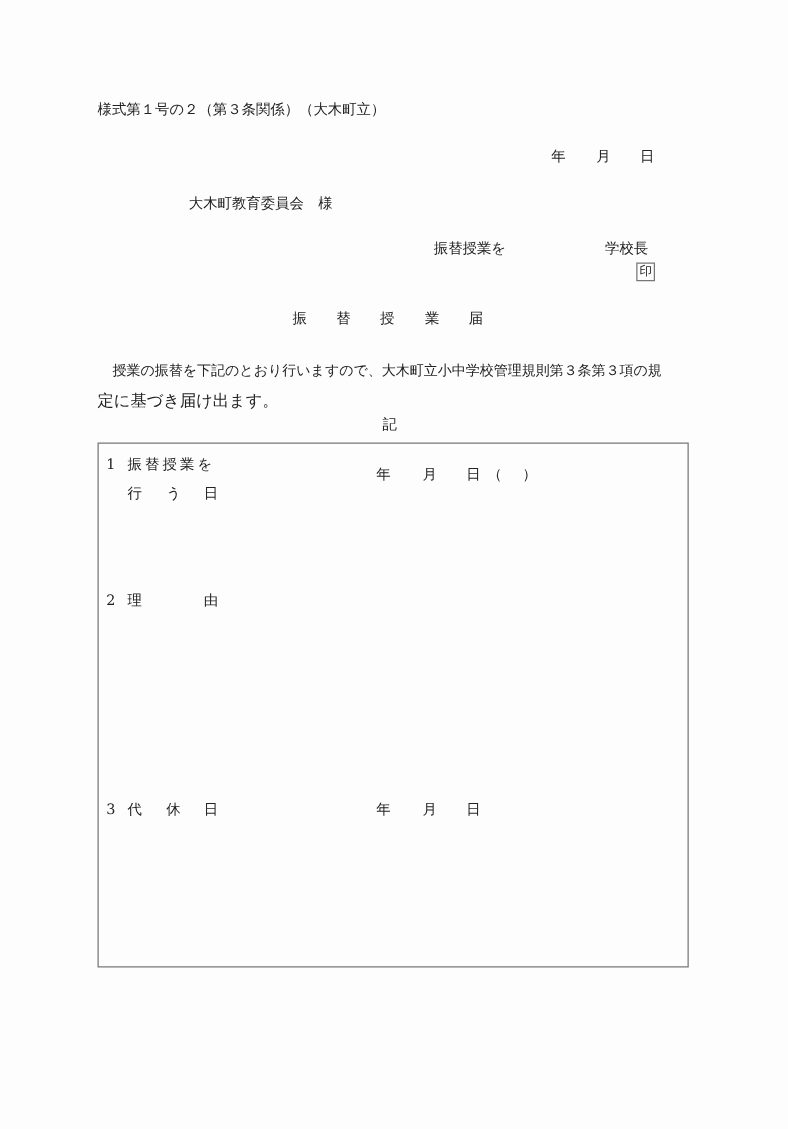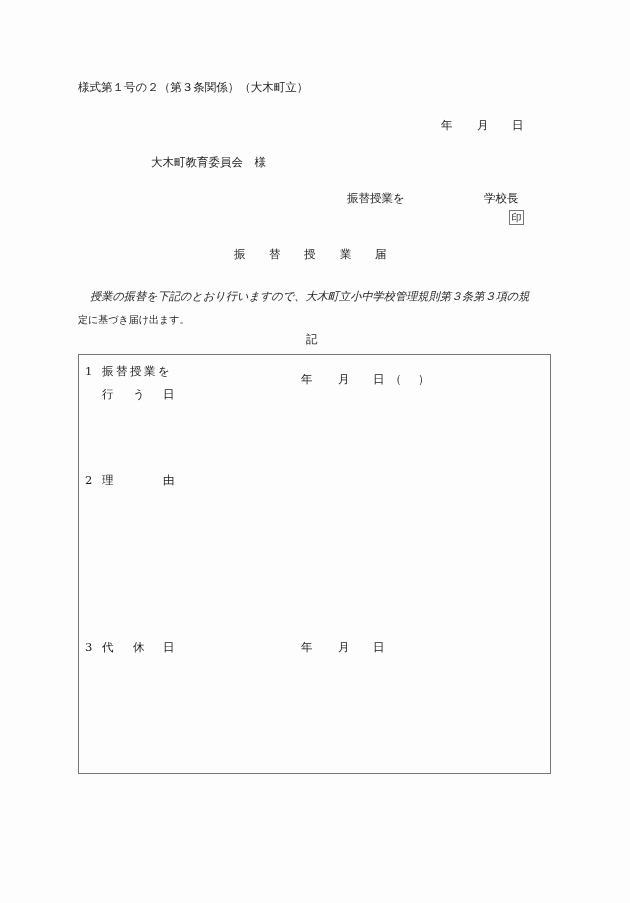--- a/index.html
+++ b/index.html
@@ -40,22 +40,22 @@
   </div>
 
   <div>
     <span class="abs" style="left:234px; top:249px;">振</span>
     <span class="abs" style="left:269px; top:249px;">替</span>
     <span class="abs" style="left:304px; top:249px;">授</span>
     <span class="abs" style="left:340px; top:249px;">業</span>
     <span class="abs" style="left:375px; top:249px;">届</span>
   </div>
 
-  <div class="abs" style="left:90px; top:291px; font-size:11.2px;font-style:italic;">授業の振替を下記のとおり行いますので、大木町立小中学校管理規則第３条第３項の規</div>
-  <div class="abs" style="left:78px; top:315px; font-size:10px;">定に基づき届け出ます。</div>
+  <div class="abs" style="left:90px; top:291px; font-size:11.2px;">授業の振替を下記のとおり行いますので、大木町立小中学校管理規則第３条第３項の規</div>
+  <div class="abs" style="left:78px; top:315px; font-size:13px;">定に基づき届け出ます。</div>
 
   <div class="abs" style="left:306px; top:334px;">記</div>
 
   <div class="box"></div>
 
   <div>
     <span class="abs" style="left:85px; top:366px;">1</span>
     <span class="abs" style="left:102px; top:366px; letter-spacing:2.5px;">振替授業を</span>
     <span class="abs" style="left:102px; top:389px;">行</span>
     <span class="abs" style="left:133px; top:389px;">う</span>

